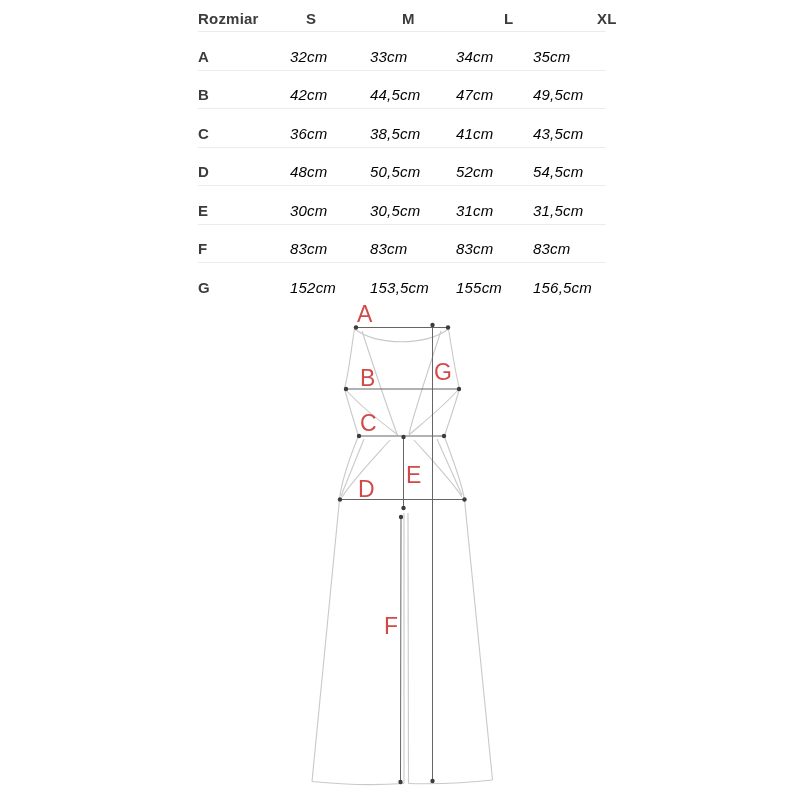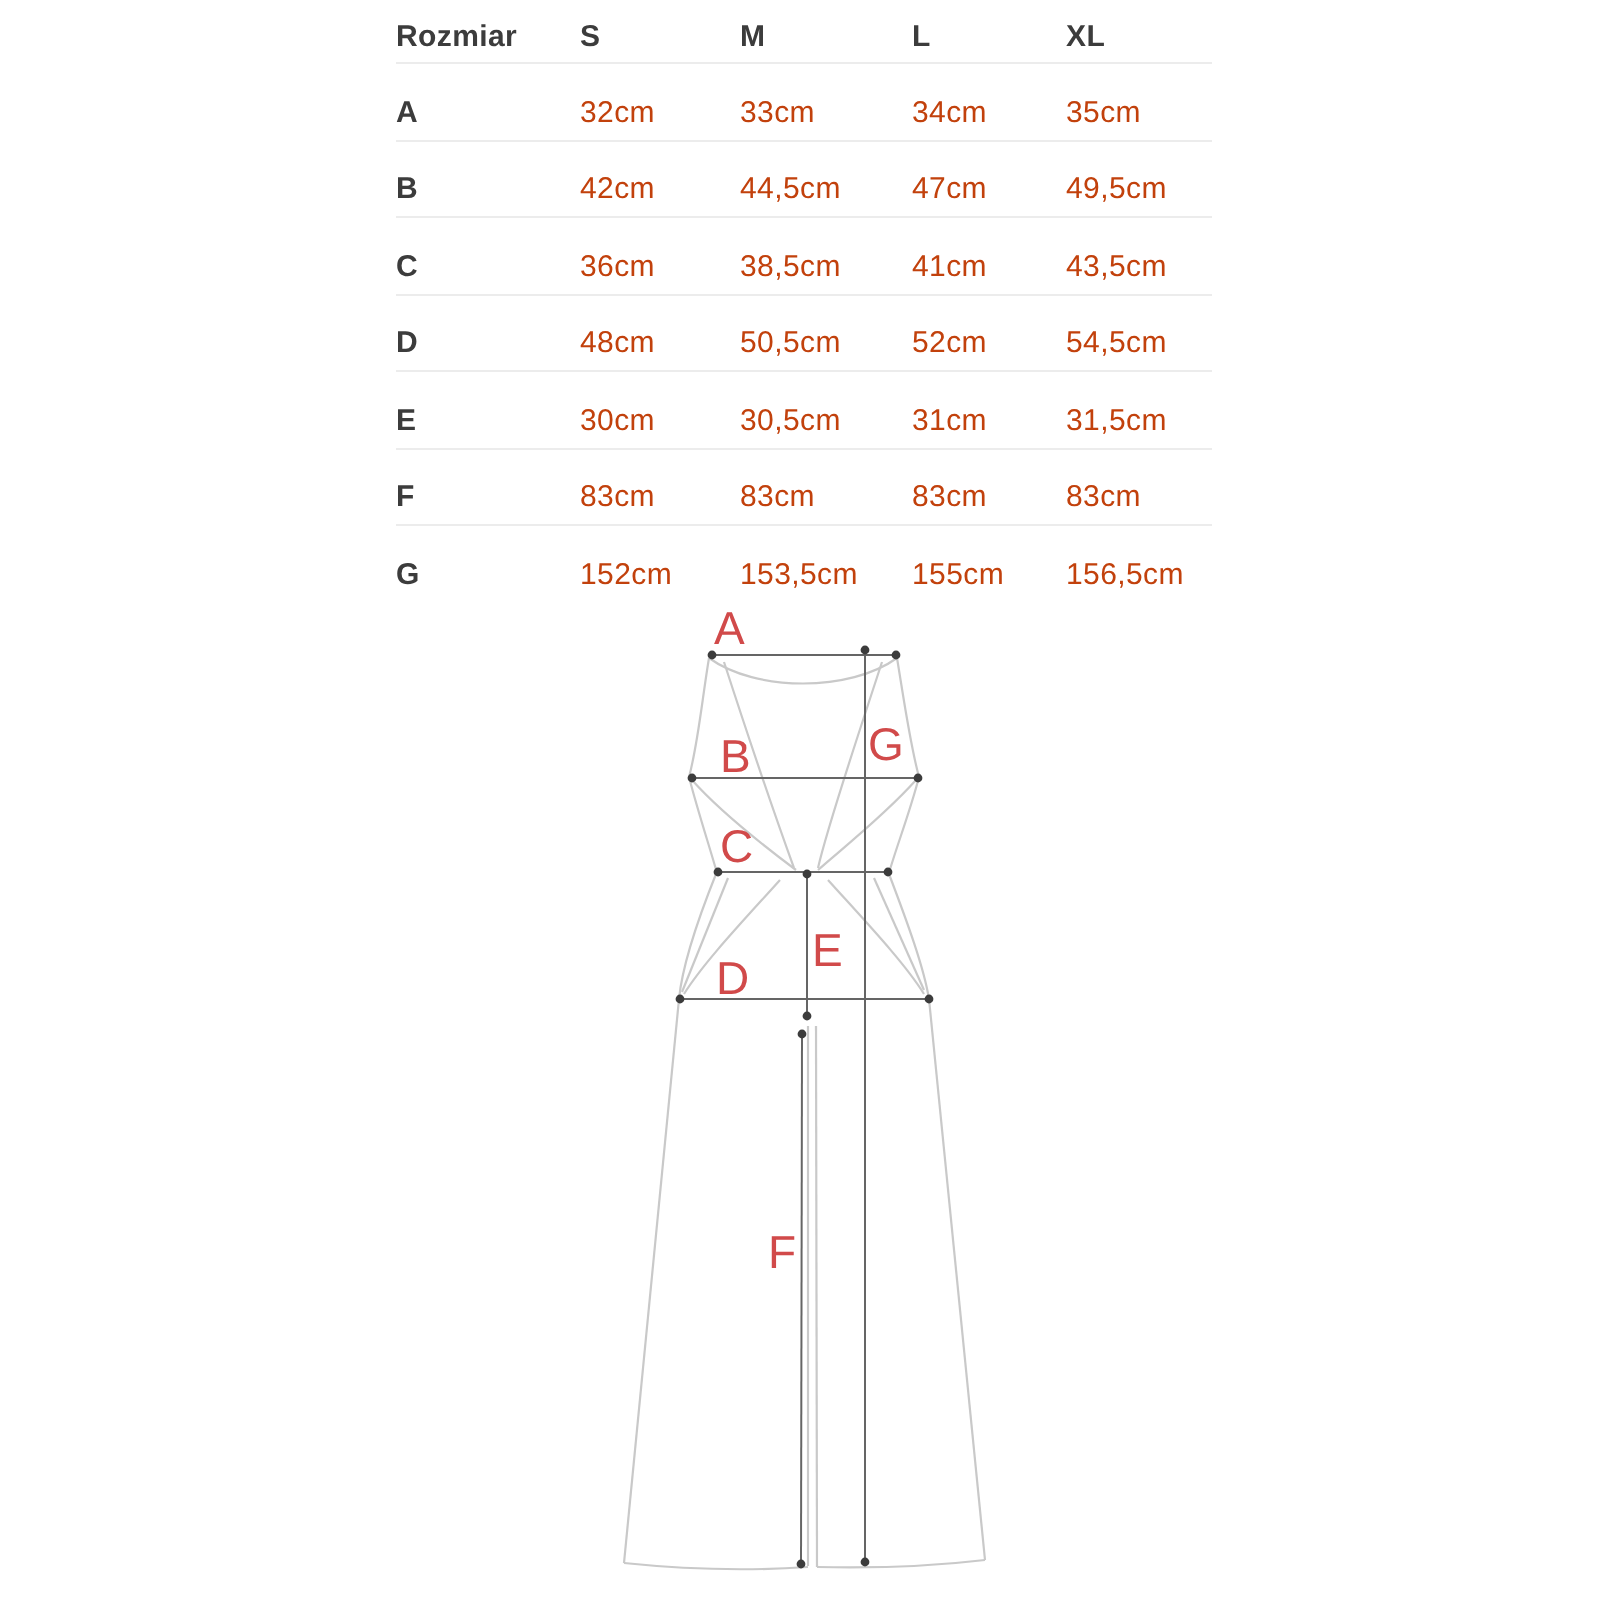--- a/index.html
+++ b/index.html
@@ -8,30 +8,30 @@
     font-family:"Liberation Sans",sans-serif;
   }
   
   .size-table{position:absolute;left:198px;top:6px;width:408px;}
   .t-row{
     display:grid;
     grid-template-columns:92px 80px 86px 77px 73px;
     align-items:end;
     border-bottom:1px solid #ececec;
   }
-  .t-row.header{height:25px;}
+  .t-row.header{height:25px;gap:16px;}
   .t-row.data{height:37.5px;}
   .t-row.last{border-bottom:none;}
   .cell{
     font-size:15px;line-height:1;letter-spacing:.2px;
     padding-bottom:6px;white-space:nowrap;
   }
   .t-row.header .cell{padding-bottom:5px;}
   .cell.head,.cell.rowlabel{font-weight:700;color:#3c3c3c;}
-  .cell.val{font-weight:400;color:#c2410c;}
+  .cell.val{font-weight:400;color:#000000;font-style:italic;}
   
   .sketch-wrap{position:absolute;left:280px;top:296px;width:240px;height:500px;}
   svg{display:block;}
   .outline{fill:none;stroke:#c9c9c9;stroke-width:1.1;}
   .measure{fill:none;stroke:#656565;stroke-width:1;}
   .dot{fill:#3c3c3c;stroke:none;}
   .mlabel{
     font-family:"Liberation Sans",sans-serif;
     font-size:23px;font-weight:400;
   }

